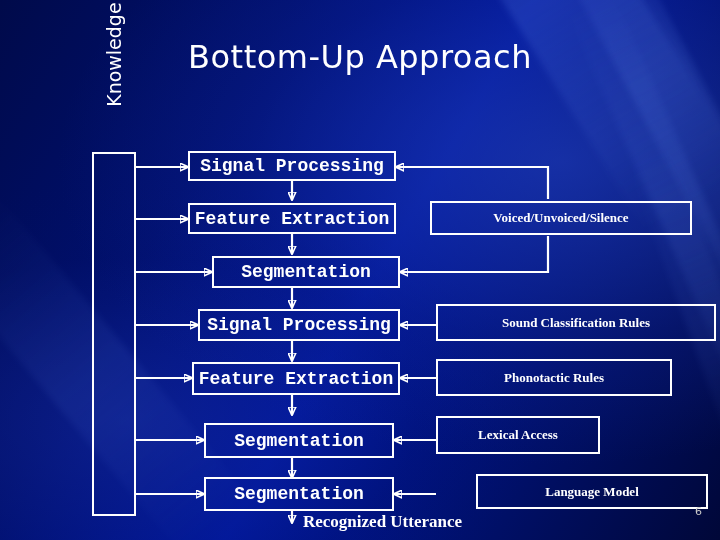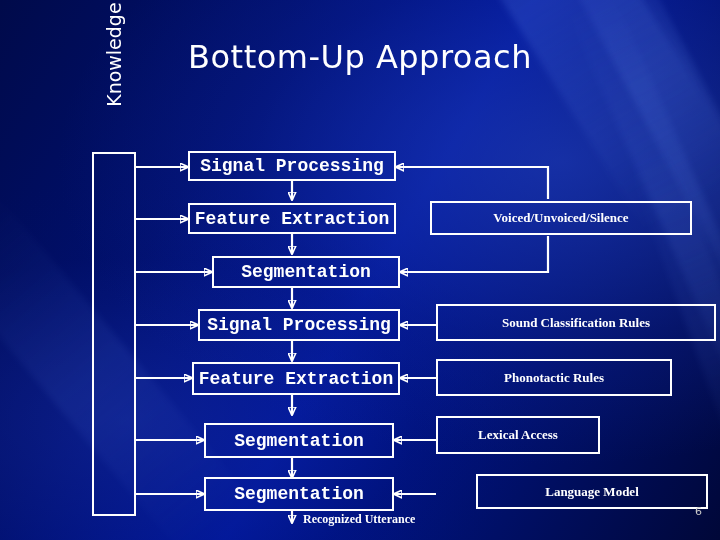--- a/index.html
+++ b/index.html
@@ -106,21 +106,21 @@
     align-items: center;
     justify-content: center;
     background: transparent;
     white-space: nowrap;
   }
   .plain-label {
     position: absolute;
     color: #ffffff;
     font-family: "Liberation Serif", serif;
     font-weight: bold;
-    font-size: 12px;
+    font-size: 17px;
     white-space: nowrap;
   }
   svg#arrows {
     position: absolute;
     left: 0; top: 0;
     width: 720px; height: 540px;
     pointer-events: none;
   }
   #page-num {
     position: absolute;

